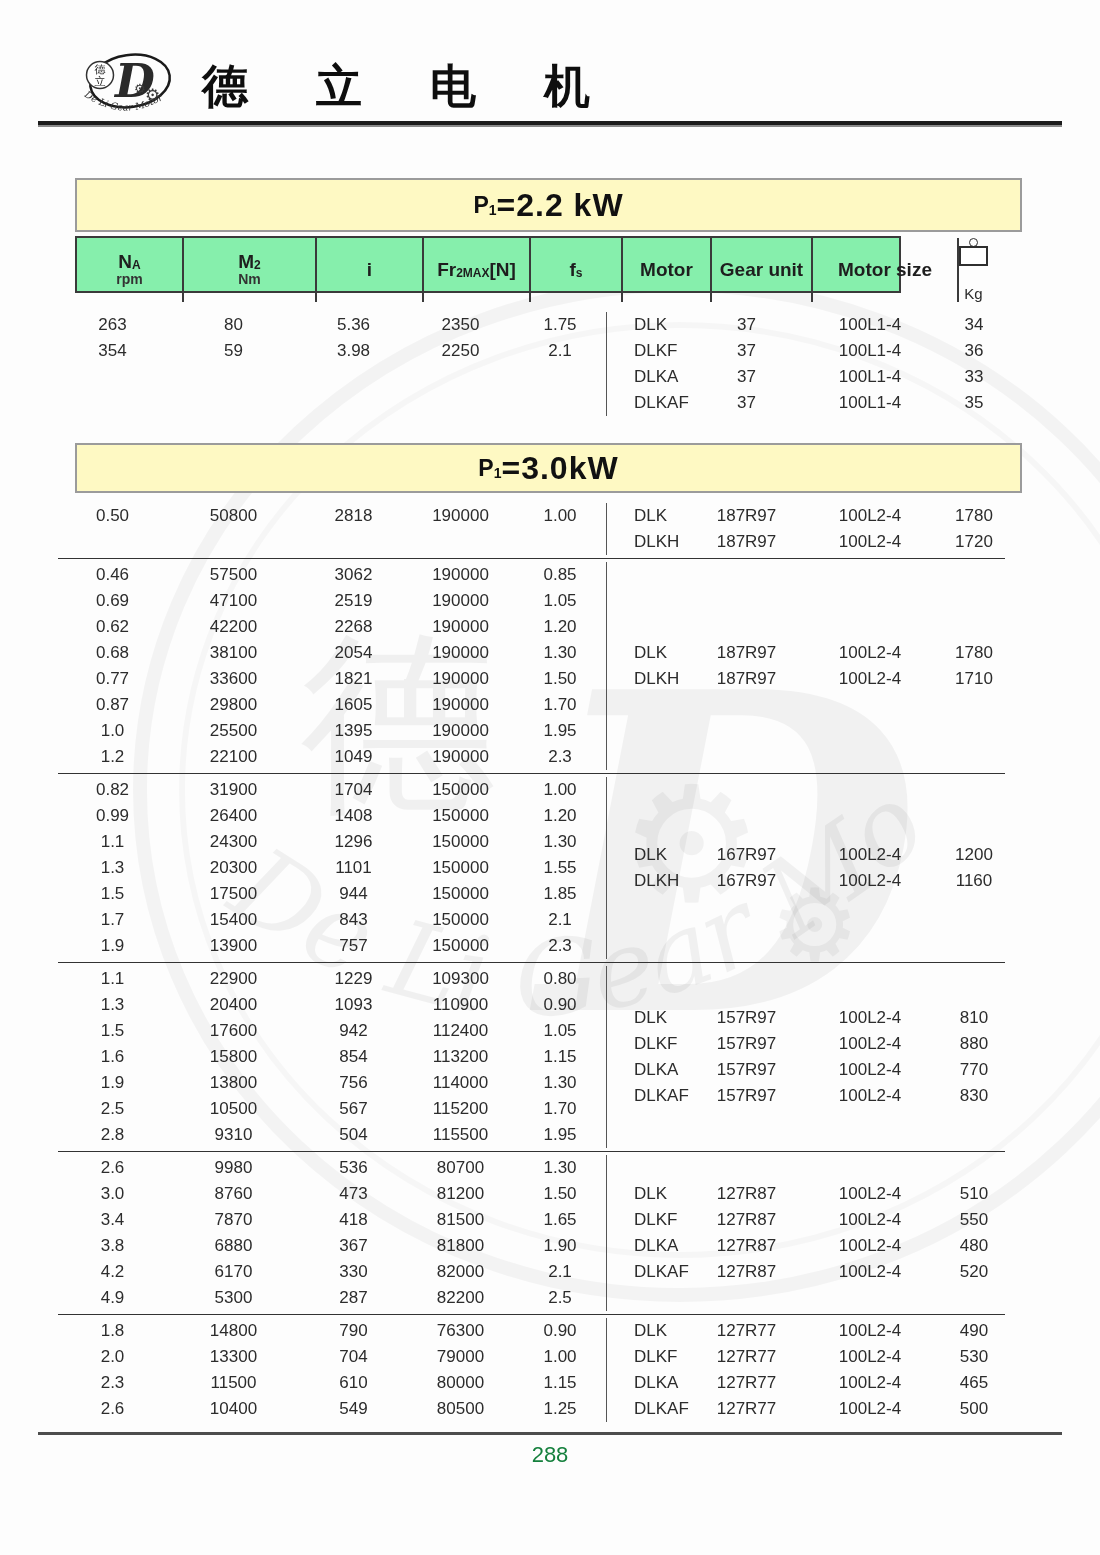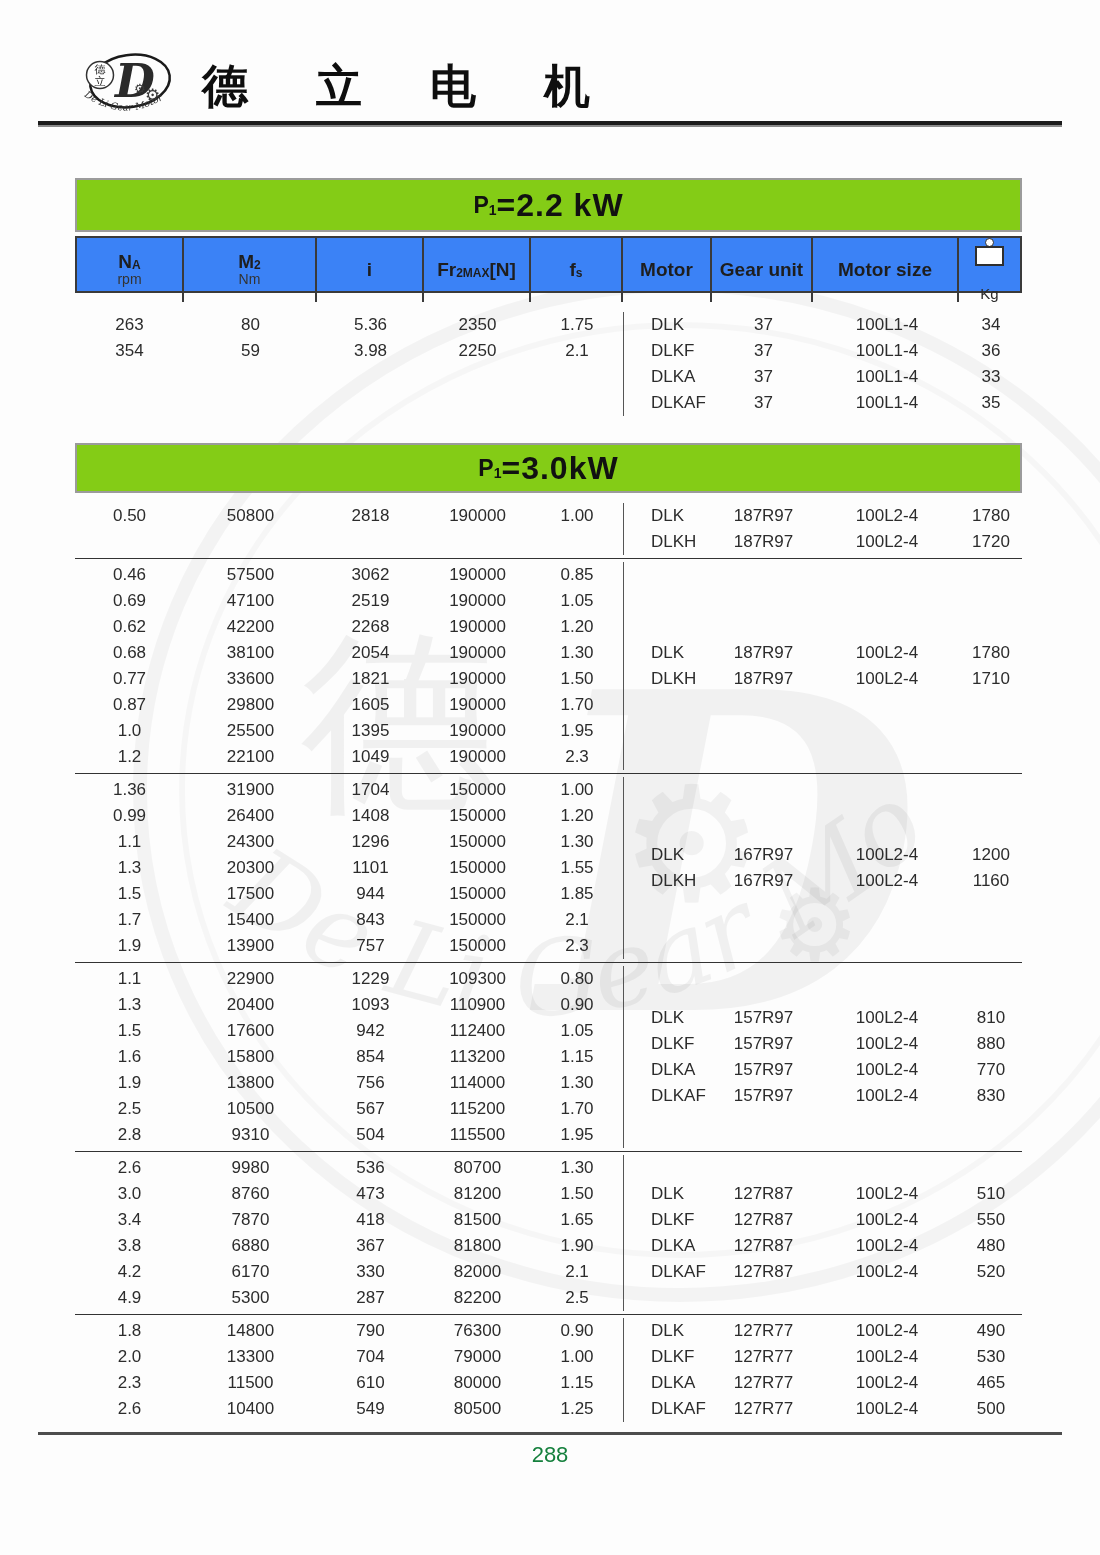--- a/index.html
+++ b/index.html
@@ -9,41 +9,41 @@
   
   .wm{position:absolute;left:0;top:0;z-index:0;pointer-events:none;}
   
   .logo{position:absolute;left:74px;top:46px;width:110px;height:86px;}
   .brand{position:absolute;left:202px;top:56px;font-size:46px;font-weight:bold;
          letter-spacing:26px;font-family:"DejaVu Serif",serif;color:#0e0e0e;white-space:nowrap;}
   .hrule{position:absolute;left:38px;top:121px;width:1024px;height:0;
          border-top:4px solid #1c1c1c;box-shadow:0 2px 0 #8a8a8a;}
   
   .tbox{position:absolute;left:75px;width:947px;box-sizing:border-box;border:2px solid #9b9b9b;
-        display:flex;align-items:center;justify-content:center;background:#84cc16;}
+        display:flex;align-items:center;justify-content:center;background:#fef9c3;}
   #ttitle0{top:178px;height:54px;}
   #ttitle1{top:443px;height:50px;}
   .tp{font-size:23px;font-weight:bold;color:#111;}
   .tp sub{font-size:14px;font-weight:bold;vertical-align:baseline;position:relative;bottom:-2px;}
   .tv{font-size:32px;font-weight:bold;color:#111;letter-spacing:1px;}
   
-  .chead{position:absolute;left:75px;top:236px;width:947px;height:57px;box-sizing:border-box;
+  .chead{position:absolute;left:75px;top:236px;width:826px;height:57px;box-sizing:border-box;
          display:grid;grid-template-columns:107px 133px 107px 107px 92px 89px 101px 146px 1fr;
-         border:2px solid #3a3a3a;background:#3b82f6;}
+         border:2px solid #3a3a3a;background:#86efac;}
   .hc{border-right:2px solid #3a3a3a;display:flex;flex-direction:column;
       align-items:center;justify-content:center;}
   .hc:last-child{border-right:none;}
   .l1{font-size:19px;font-weight:bold;color:#1e1e1e;line-height:1.05;white-space:nowrap;}
   .l1 sub{font-size:12px;font-weight:bold;vertical-align:baseline;position:relative;bottom:-1px;}
-  .l2{font-size:14px;color:#333;line-height:1.1;}
+  .l2{font-size:14px;color:#333;line-height:1.1;font-weight:bold;}
   .wknob{width:7px;height:7px;border:1.5px solid #2f2f2f;border-radius:50%;background:#fff;margin-bottom:-1px;}
   .wbox{width:25px;height:16px;border:2px solid #2f2f2f;background:#fff;}
   .kglabel{font-size:15px;margin-top:19px;}
   
-  .datarea{position:absolute;left:75px;width:947px;}
+  .datarea{position:absolute;left:58px;width:947px;}
   #tdata0{top:296px;}
   #tdata1{top:500px;}
   .block{display:flex;}
   #tdata0 .block{padding-top:16px;}
   #tdata1 .block{padding:3px 0;}
   .bleft{width:548px;}
   .brwrap{width:398px;border-left:1px solid #555;display:flex;}
   .al-center .brwrap{align-items:center;}
   .al-top .brwrap{align-items:flex-start;}
   .bright{width:100%;}
@@ -288,21 +288,21 @@
                 <span class="cell">100L2-4</span>
                 <span class="cell">1710</span>
               </div>
             </div>
           </div>
         </div>
         <div class="hline"></div>
         <div class="block al-center" style="min-height: 182px;">
           <div class="bleft">
             <div class="lrow">
-              <span class="cell">1.36</span>
+              <span class="cell">0.82</span>
               <span class="cell">31900</span>
               <span class="cell">1704</span>
               <span class="cell">150000</span>
               <span class="cell">1.00</span>
             </div>
             <div class="lrow">
               <span class="cell">0.99</span>
               <span class="cell">26400</span>
               <span class="cell">1408</span>
               <span class="cell">150000</span>

